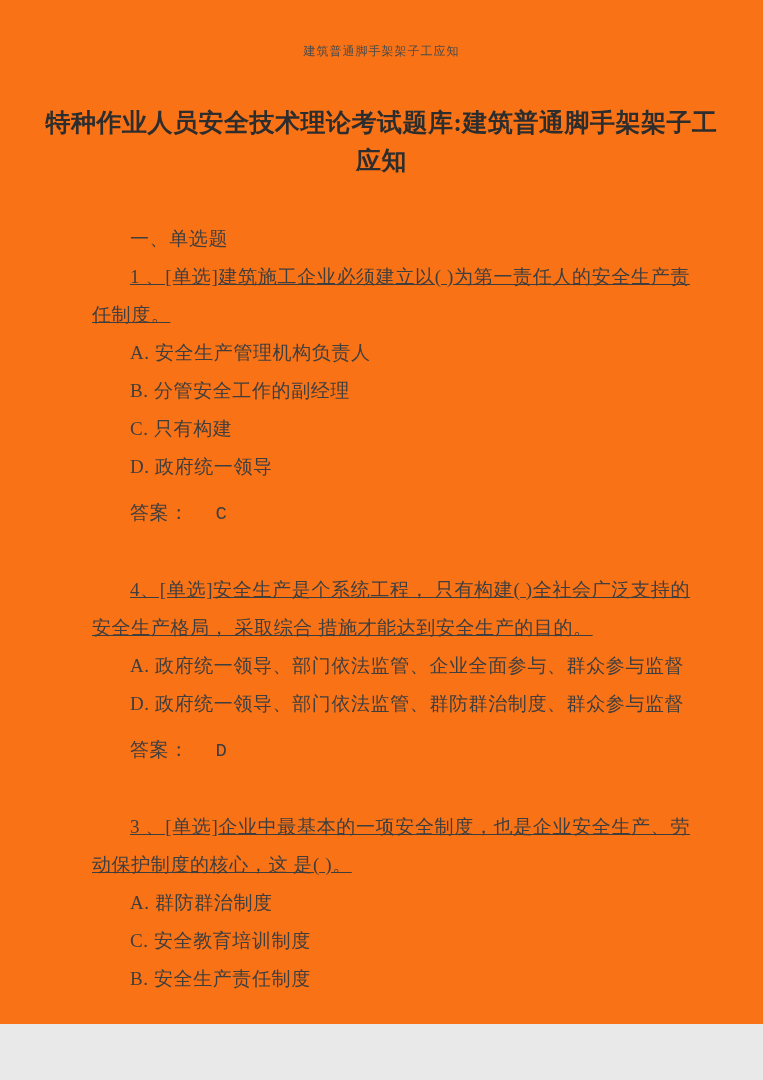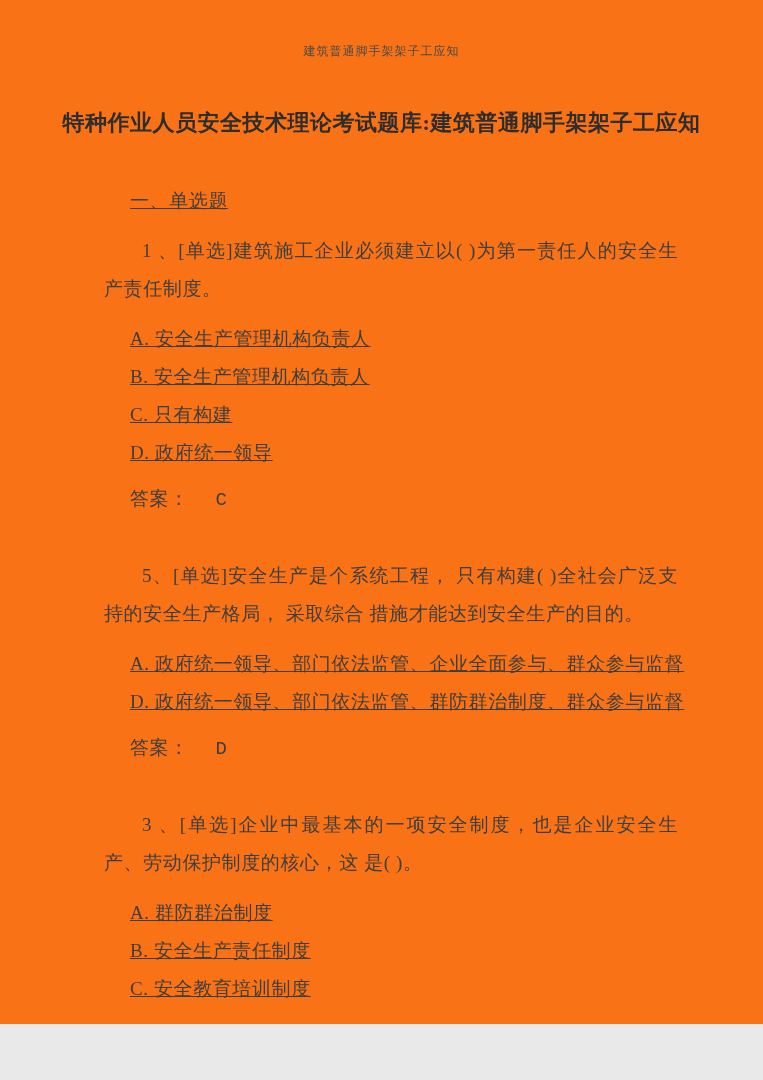--- a/index.html
+++ b/index.html
@@ -18,48 +18,47 @@
     padding-top: 44px;
     text-align: center;
     font-size: 12px;
     line-height: 15px;
     color: #4a4a4a;
     letter-spacing: 1px;
   }
   .doc-title {
     margin: 45px 34px 0 34px;
     text-align: center;
-    font-size: 22px;
+    font-size: 25px;
     line-height: 38px;
     font-weight: 700;
     color: #2d2d2d;
     letter-spacing: 0.5px;
   }
   .content {
     margin: 40px 73px 0 92px;
     font-size: 19px;
     line-height: 38px;
     letter-spacing: 0.6px;
     text-align: justify;
   }
   .section-heading {
     margin: 0;
     text-indent: 2em;
-    text-decoration: underline;
   }
   .question { margin: 0; }
   .question + .question { margin-top: 38px; }
   .question-stem {
-    margin: 12px;
+    margin: 0;
     text-indent: 2em;
+    text-decoration: underline;
   }
   .option-line {
     margin: 0;
     margin-left: 2em;
-    text-decoration: underline;
   }
   .answer-line {
     margin: 8px;
     margin-left: 2em;
   }
   .answer-value {
     display: inline-block;
     margin-left: 1.4em;
     font-family: "Liberation Mono", monospace;
     font-size: 19px;
@@ -74,34 +73,34 @@
 
   <h1 class="doc-title">特种作业人员安全技术理论考试题库:建筑普通脚手架架子工应知</h1>
 
   <div class="content">
 
     <p class="section-heading">一、单选题</p>
 
     <div class="question">
       <p class="question-stem">1 、[单选]建筑施工企业必须建立以( )为第一责任人的安全生产责任制度。</p>
       <p class="option-line">A. 安全生产管理机构负责人</p>
-      <p class="option-line">B. 安全生产管理机构负责人</p>
+      <p class="option-line">B. 分管安全工作的副经理</p>
       <p class="option-line">C. 只有构建</p>
       <p class="option-line">D. 政府统一领导</p>
       <p class="answer-line"><span>答案：</span><span class="answer-value">C</span></p>
     </div>
 
     <div class="question">
-      <p class="question-stem">5、[单选]安全生产是个系统工程， 只有构建( )全社会广泛支持的安全生产格局， 采取综合 措施才能达到安全生产的目的。</p>
+      <p class="question-stem">4、[单选]安全生产是个系统工程， 只有构建( )全社会广泛支持的安全生产格局， 采取综合 措施才能达到安全生产的目的。</p>
       <p class="option-line">A. 政府统一领导、部门依法监管、企业全面参与、群众参与监督</p>
       <p class="option-line">D. 政府统一领导、部门依法监管、群防群治制度、群众参与监督</p>
       <p class="answer-line"><span>答案：</span><span class="answer-value">D</span></p>
     </div>
 
     <div class="question">
       <p class="question-stem">3 、[单选]企业中最基本的一项安全制度，也是企业安全生产、劳动保护制度的核心，这 是( )。</p>
       <p class="option-line">A. 群防群治制度</p>
+      <p class="option-line">C. 安全教育培训制度</p>
       <p class="option-line">B. 安全生产责任制度</p>
-      <p class="option-line">C. 安全教育培训制度</p>
     </div>
 
   </div>
 </div>
 
 </body></html>

